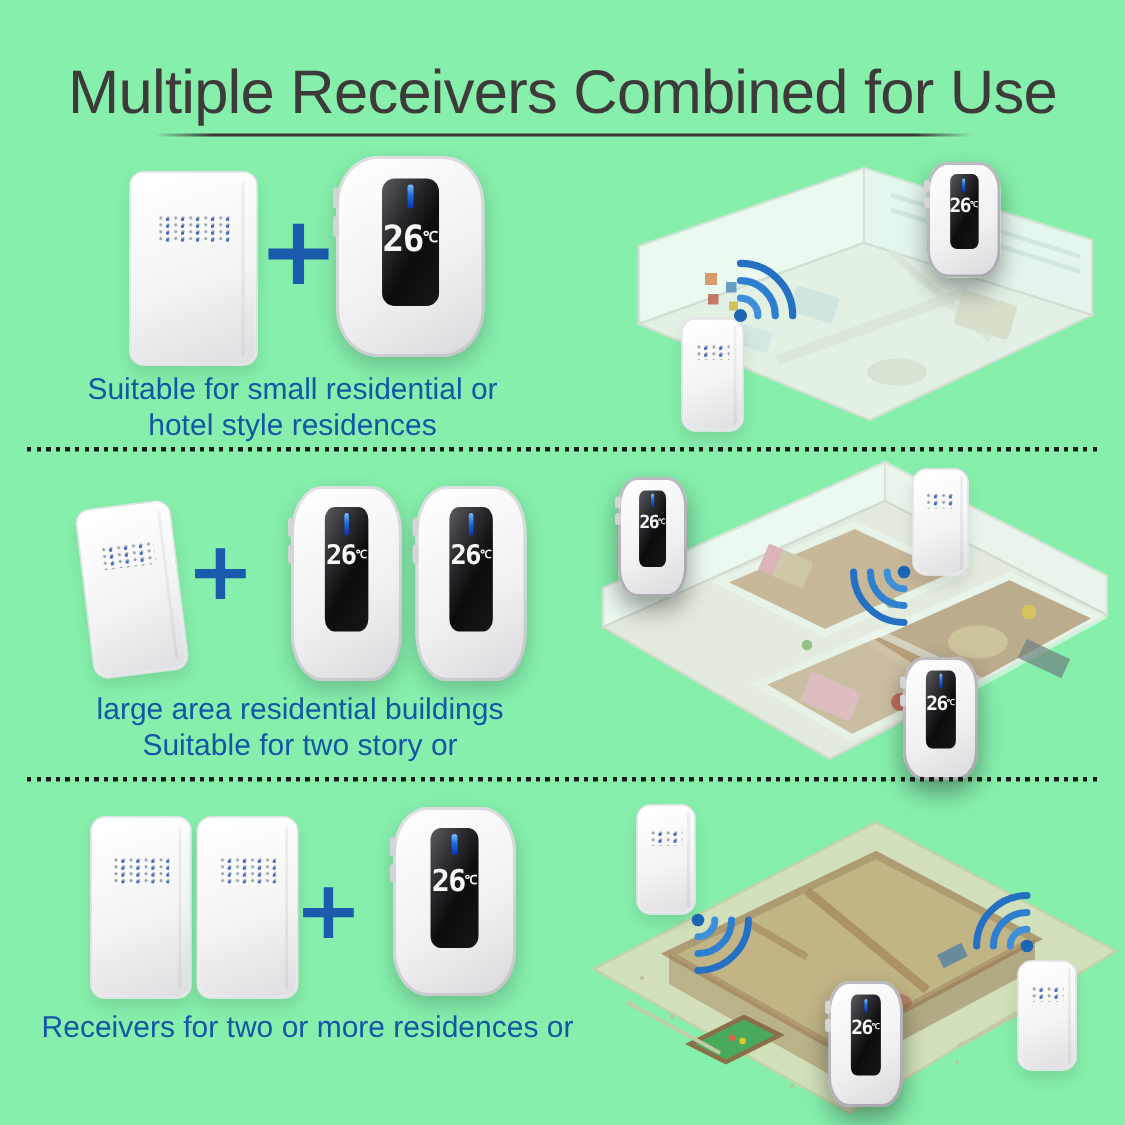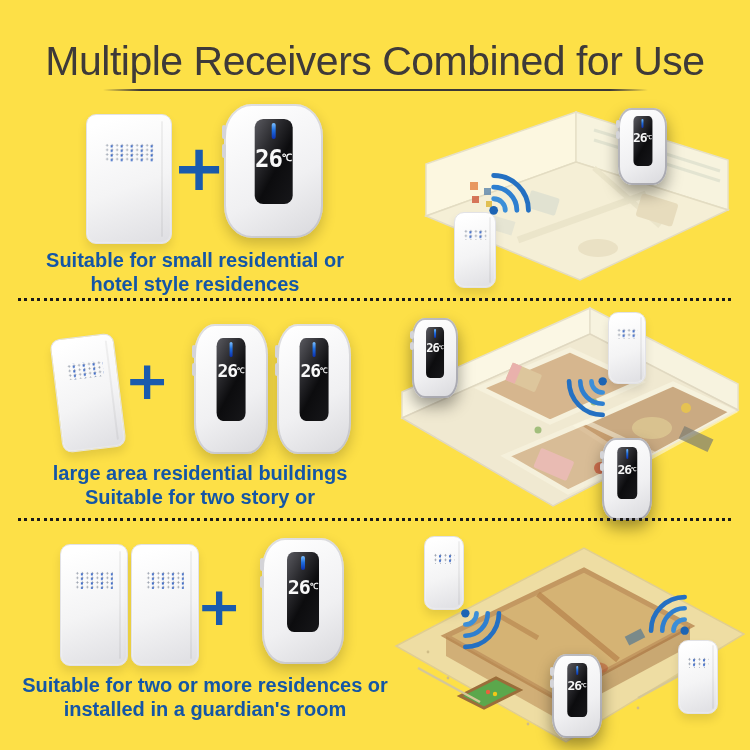--- a/index.html
+++ b/index.html
@@ -1,16 +1,16 @@
 <!DOCTYPE html>
 <html><head>
 <meta charset="utf-8">
 <style>
   html,body{margin:0;padding:0;background:#ffffff;}
-  #canvas{position:relative;width:750px;height:750px;background:#fde047;overflow:hidden;
+  #canvas{position:relative;width:750px;height:750px;background:#86efac;overflow:hidden;
           font-family:"Liberation Sans",sans-serif;}
 
   
   #title{position:absolute;top:38px;left:0;width:750px;text-align:center;
          font-size:41px;font-weight:400;color:#3e3a39;letter-spacing:-.5px;}
   #title-rule{position:absolute;top:89px;left:103px;width:545px;height:2px;
          background:linear-gradient(90deg,rgba(62,58,57,0) 0%,#3c3837 7%,#3c3837 93%,rgba(62,58,57,0) 100%);}
 
   
   .sep{position:absolute;left:18px;right:18px;height:3px;
@@ -50,21 +50,21 @@
   .temp sup{font-size:42%;vertical-align:55%;letter-spacing:0;}
 
   
   .plus{position:absolute;text-align:center;line-height:1;color:#1a5bad;
      font-family:"DejaVu Sans",sans-serif;font-weight:700;}
   #p1{left:166px;top:136px;width:66px;font-size:64px;}
   #p2{left:118px;top:354px;width:58px;font-size:54px;}
   #p3{left:190px;top:580px;width:58px;font-size:54px;}
 
   
-  .cap{position:absolute;text-align:center;color:#1456a6;font-weight:700;
+  .cap{position:absolute;text-align:center;color:#1456a6;font-weight:400;
      font-size:20px;line-height:1.2;font-family:"Liberation Sans",sans-serif;}
   #cap1{top:248px;left:10px;width:370px;}
   #cap2{top:461px;left:0px;width:400px;}
   #cap3{top:673px;left:5px;width:400px;}
 
   
   .house{position:absolute;}
   .house > svg{position:absolute;left:0;top:0;width:100%;height:100%;}
   .ov{position:absolute;}
   .wifi{position:absolute;}
@@ -302,18 +302,17 @@
         <svg viewBox="0 0 60 60">
           <circle cx="10" cy="50" r="4.5" fill="#1c64b4"></circle>
           <path d="M10,38 A12,12 0 0 1 22,50" stroke="#3c8fd8" stroke-width="5" fill="none" stroke-linecap="round"></path>
           <path d="M10,26 A24,24 0 0 1 34,50" stroke="#2e7fd0" stroke-width="5" fill="none" stroke-linecap="round"></path>
           <path d="M10,14 A36,36 0 0 1 46,50" stroke="#2470c2" stroke-width="5" fill="none" stroke-linecap="round"></path>
         </svg>
       </div>
     </div>
 
     <div class="cap" id="cap3">
-      <div>Suitable for two or more residences or</div>
-      <div>installed in a guardian's room</div>
+      <div>Receivers for two or more residences or</div>
     </div>
   </div>
 
 </div>
 
 </body></html>

